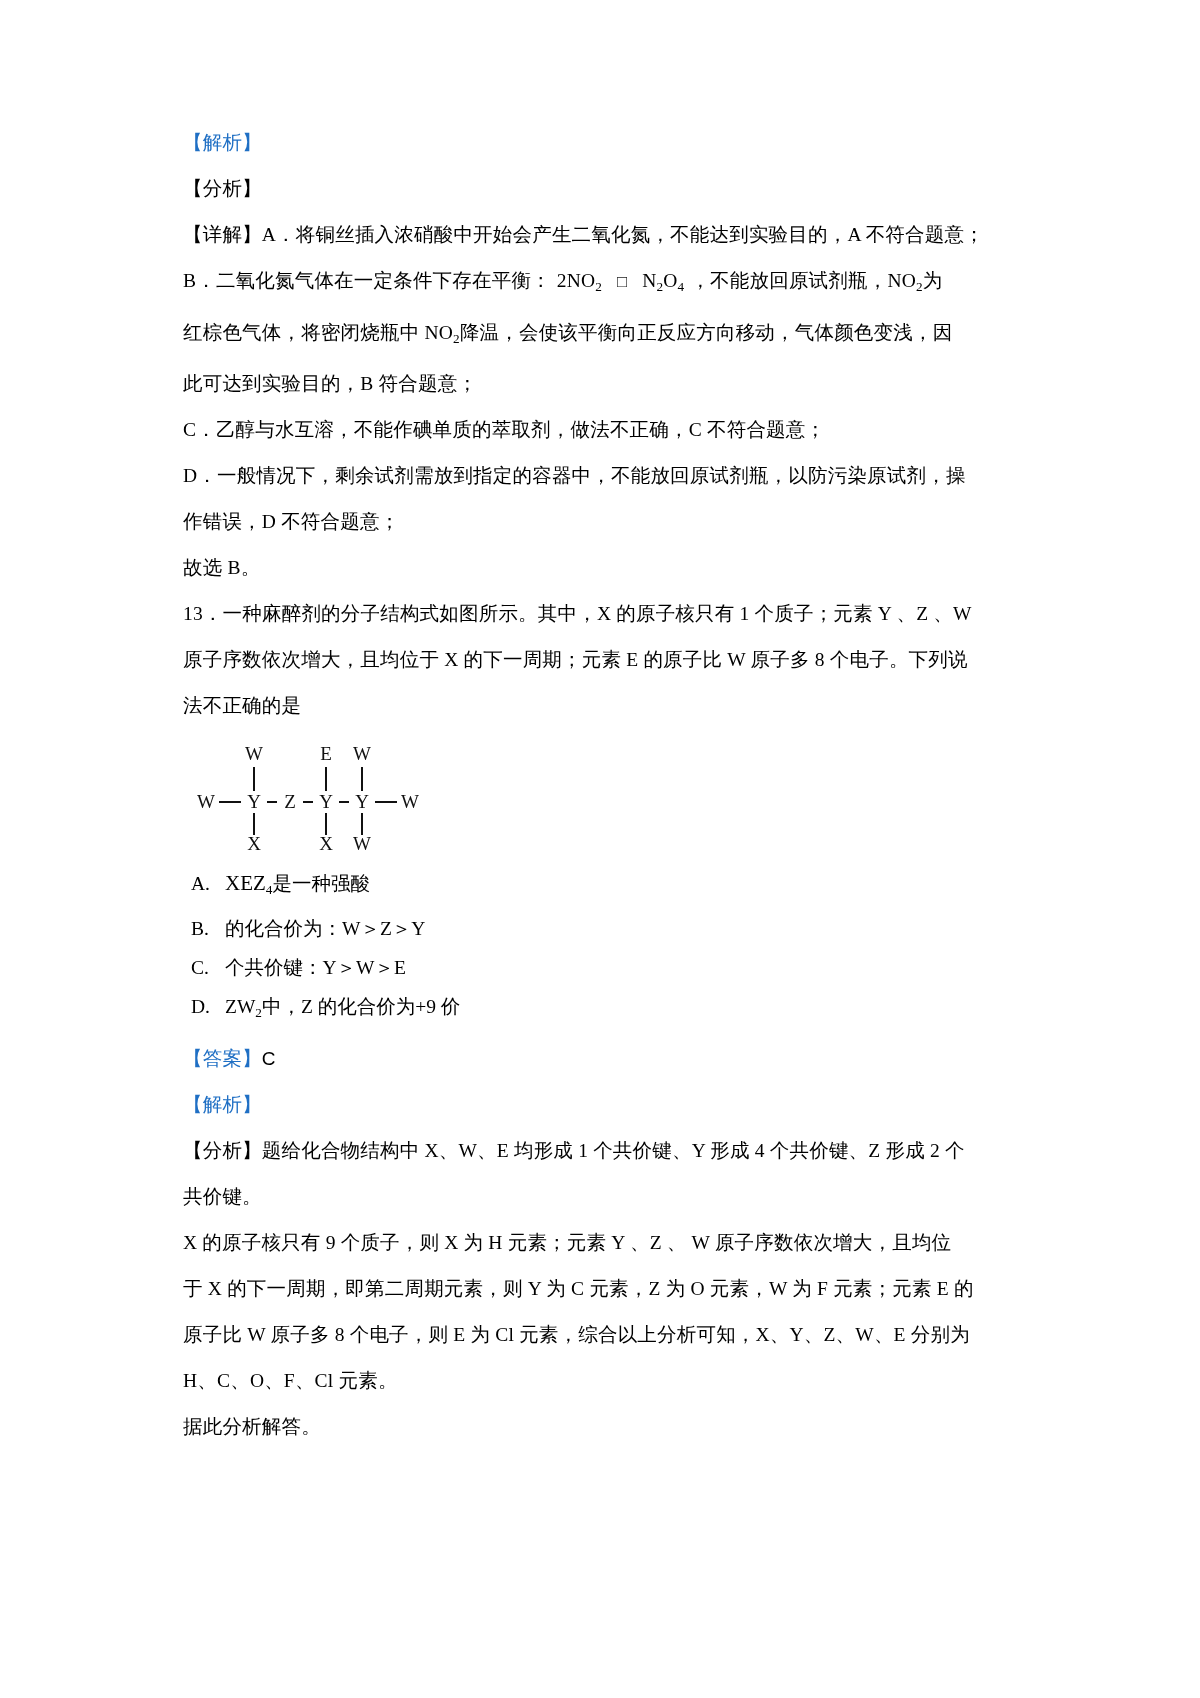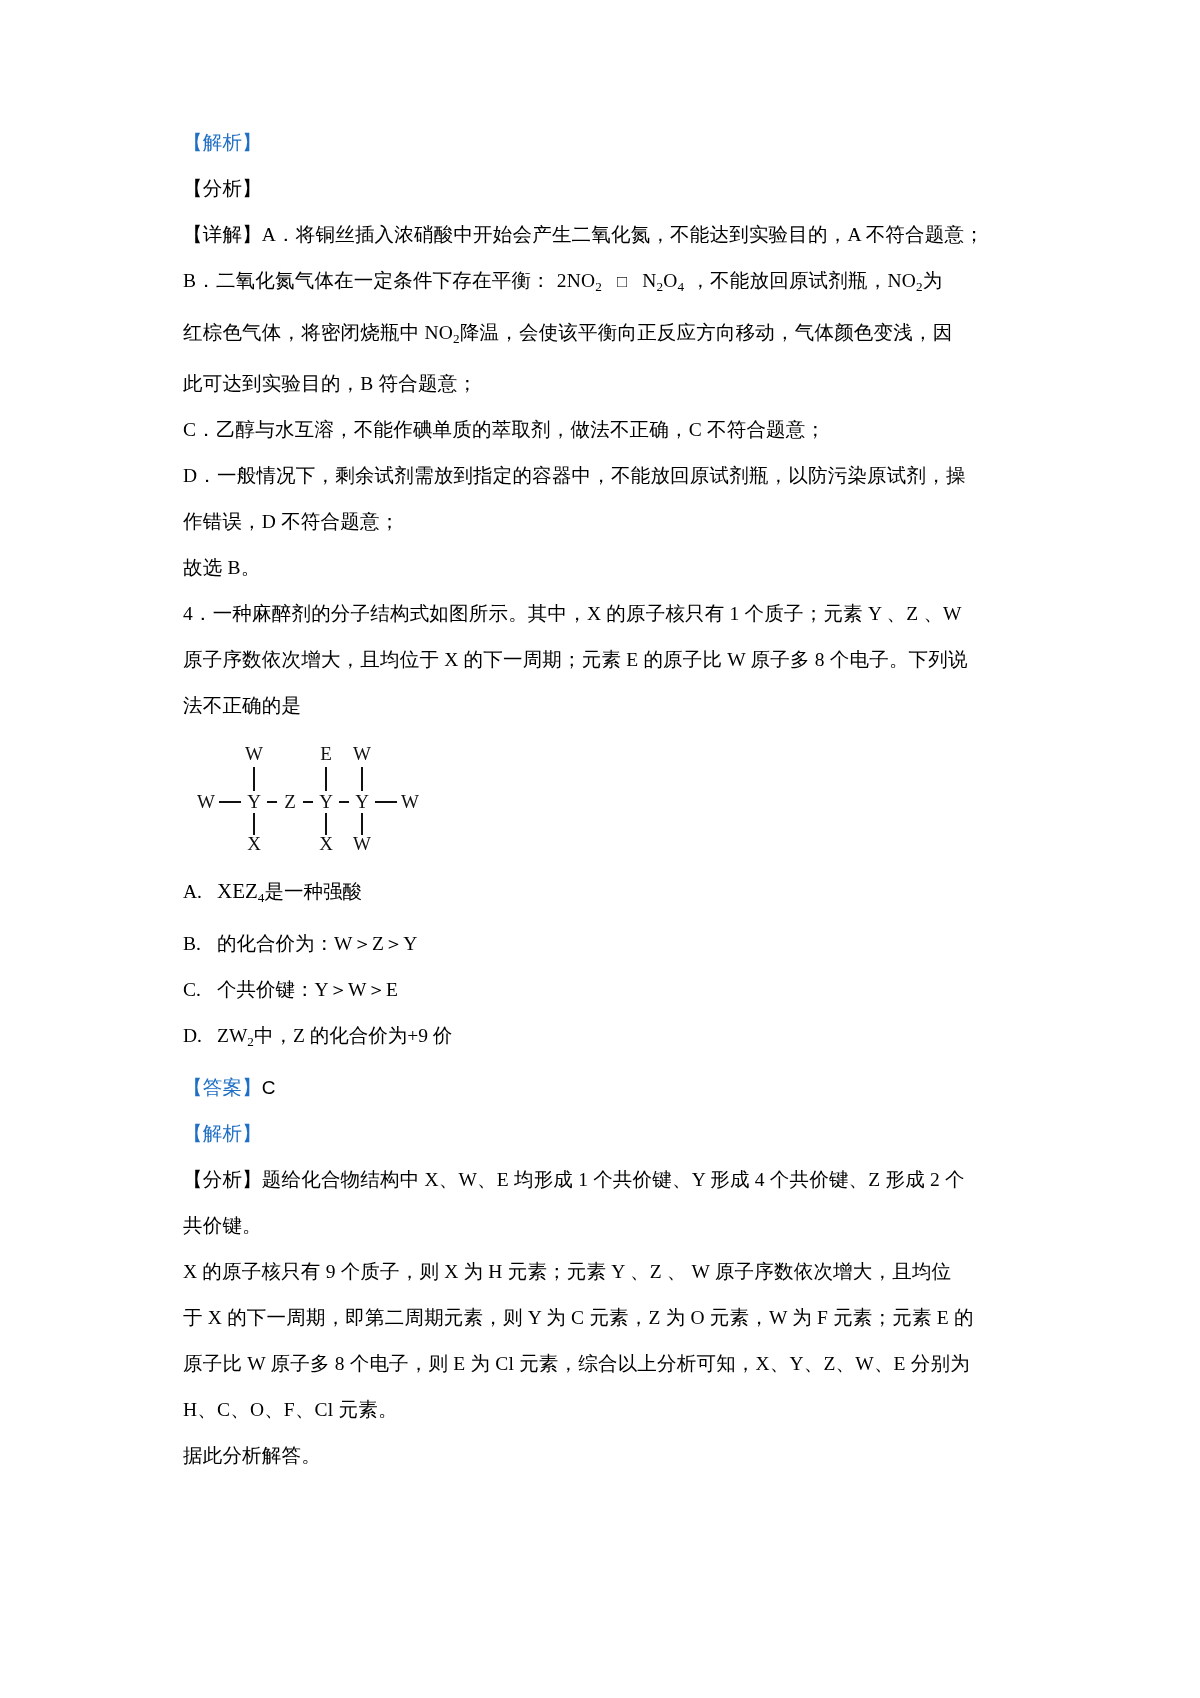--- a/index.html
+++ b/index.html
@@ -70,23 +70,23 @@
     position: absolute;
     width: 1.6px;
     background: #111;
   }
   .struct .hb {
     position: absolute;
     height: 1.6px;
     background: #111;
   }
   .opt {
-    margin: 0;
+    margin: 8px;
     font-size: 19.5px;
-    line-height: 46px;
+    line-height: 31px;
   }
   .opt .lab {
     display: inline-block;
     width: 34px;
     font-family: "Liberation Serif", serif;
   }
   .choice-big {
     font-size: 21px;
   }
   .ans-letter {
@@ -116,21 +116,21 @@
 
   <p class="line block">此可达到实验目的，B 符合题意；</p>
 
   <p class="line block">C．乙醇与水互溶，不能作碘单质的萃取剂，做法不正确，C 不符合题意；</p>
 
   <p class="line">D．一般情况下，剩余试剂需放到指定的容器中，不能放回原试剂瓶，以防污染原试剂，操</p>
   <p class="line block">作错误，D 不符合题意；</p>
 
   <p class="line block">故选 B。</p>
 
-  <p class="line">4．一种麻醉剂的分子结构式如图所示。其中，X 的原子核只有 1 个质子；元素 Y 、Z 、W</p>
+  <p class="line">13．一种麻醉剂的分子结构式如图所示。其中，X 的原子核只有 1 个质子；元素 Y 、Z 、W</p>
   <p class="line">原子序数依次增大，且均位于 X 的下一周期；元素 E 的原子比 W 原子多 8 个电子。下列说</p>
   <p class="line block">法不正确的是</p>
 
   <div class="struct">
 
     <span class="atom" style="left:50px; top:0;">W</span>
     <span class="atom" style="left:122px; top:0;">E</span>
     <span class="atom" style="left:158px; top:0;">W</span>
 
     <div class="vb" style="left:60px; top:24px; height:24px;"></div>

